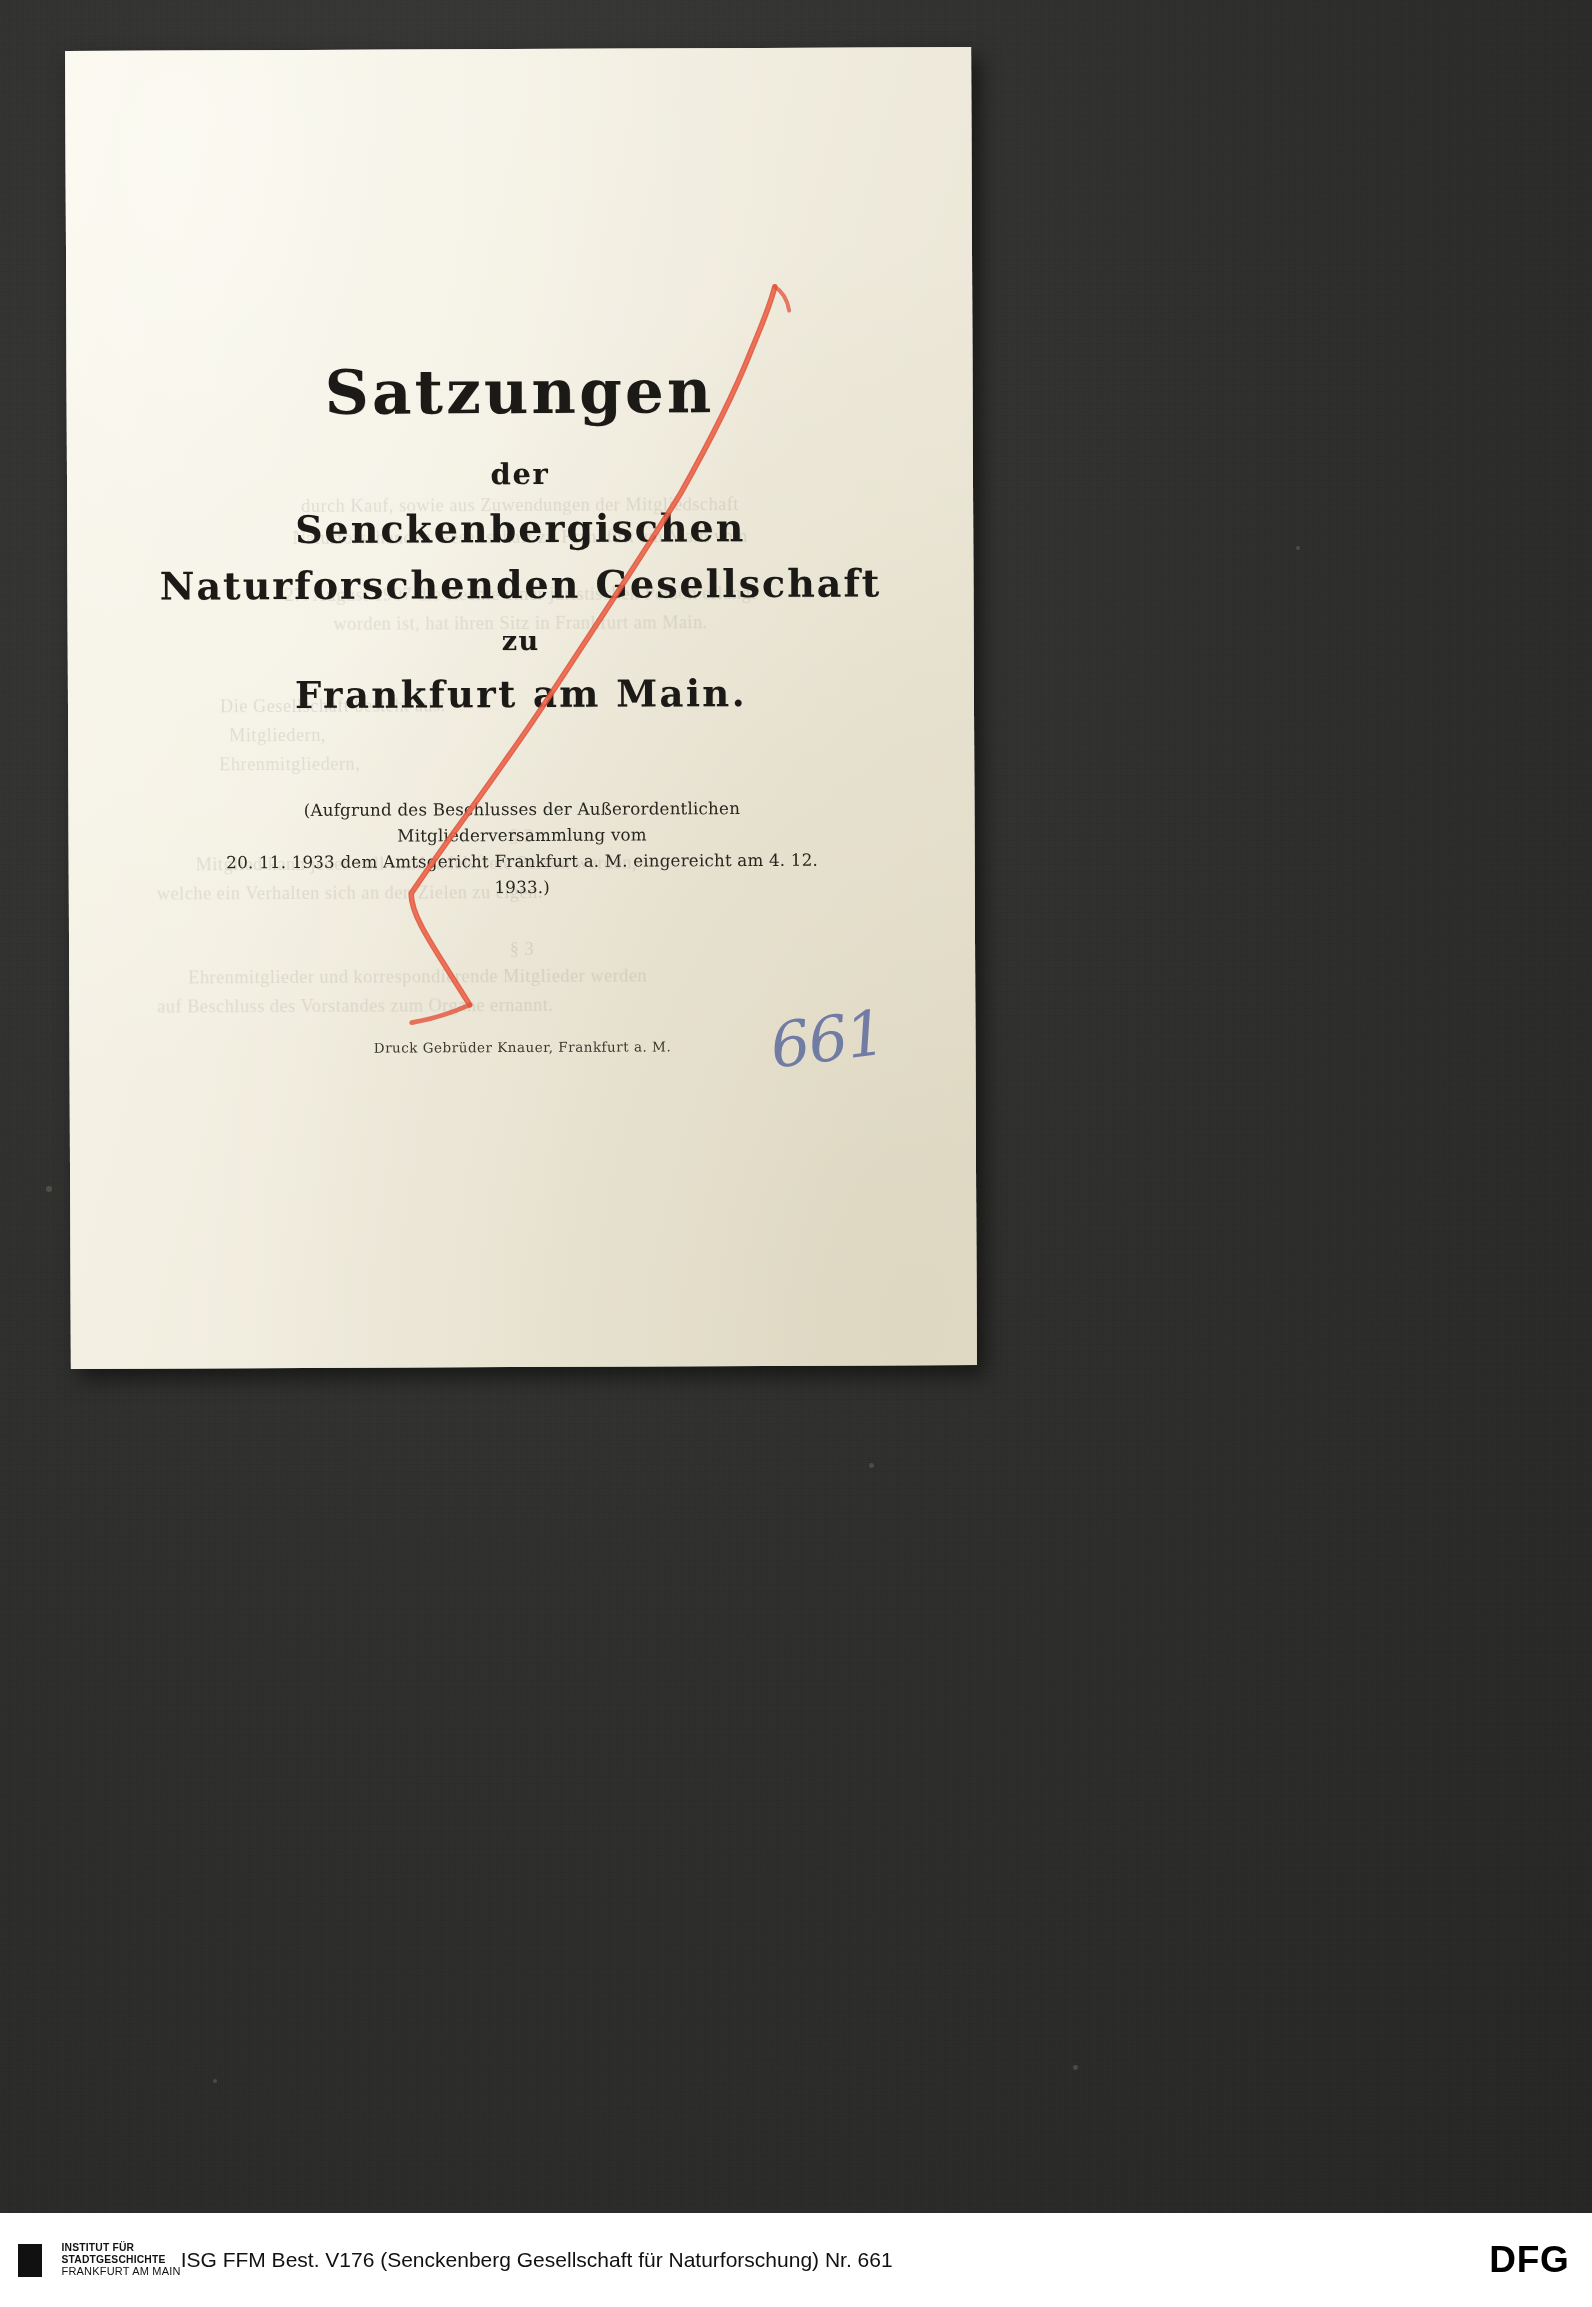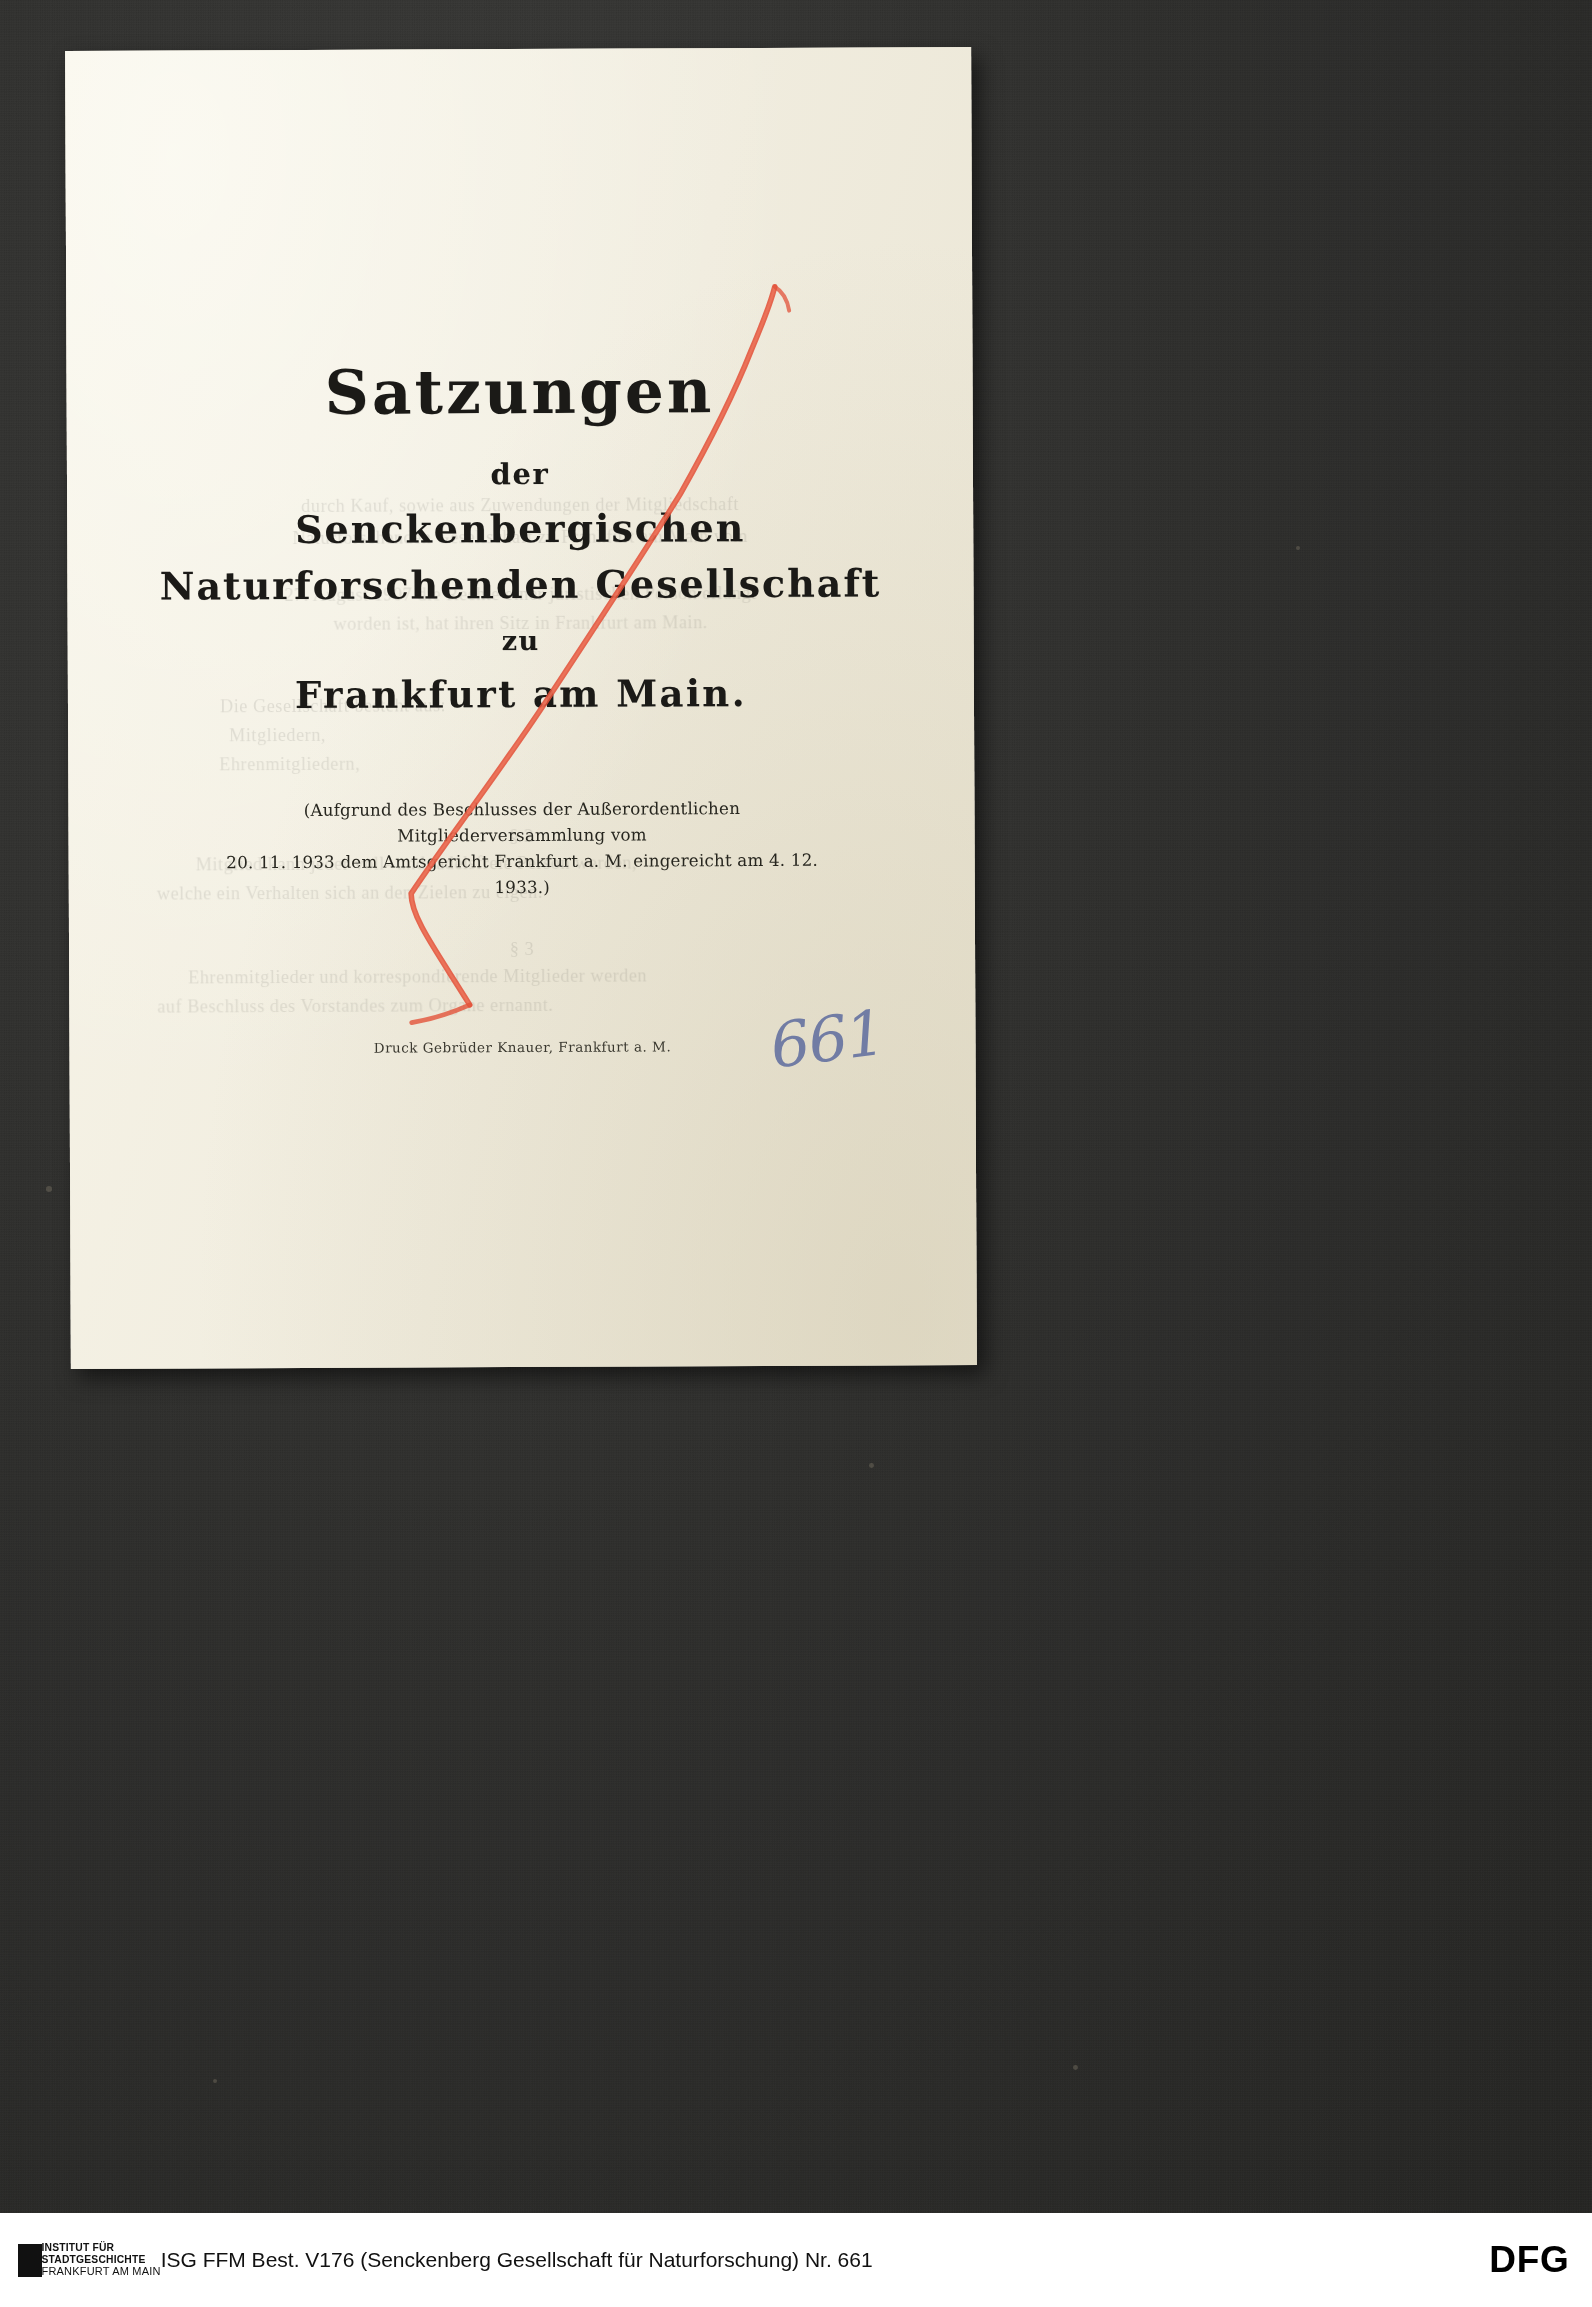--- a/index.html
+++ b/index.html
@@ -226,21 +226,21 @@
     background: #ffffff;
     display: flex;
     align-items: center;
     justify-content: space-between;
     padding: 0 17.5px;
     box-sizing: border-box;
   }
   #logo-isg {
     display: flex;
     align-items: center;
-    gap: 0;
+    gap: 20px;
   }
   #logo-isg-mark {
     width: 24px;
     height: 33px;
     background: #111111;
   }
   #logo-isg-text {
     font-size: 10.3px;
     line-height: 1.12;
     font-weight: 700;

